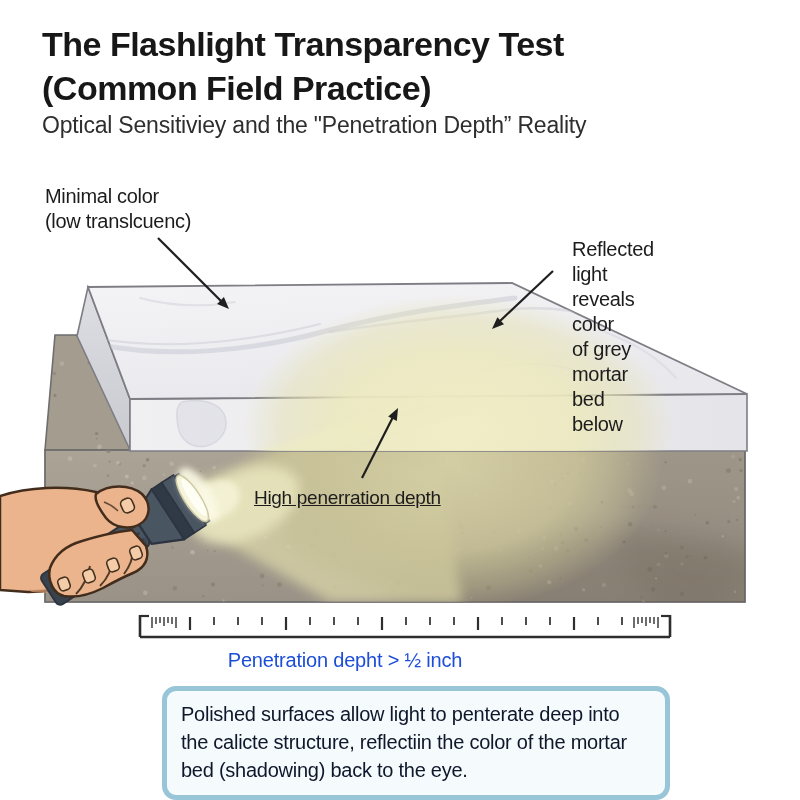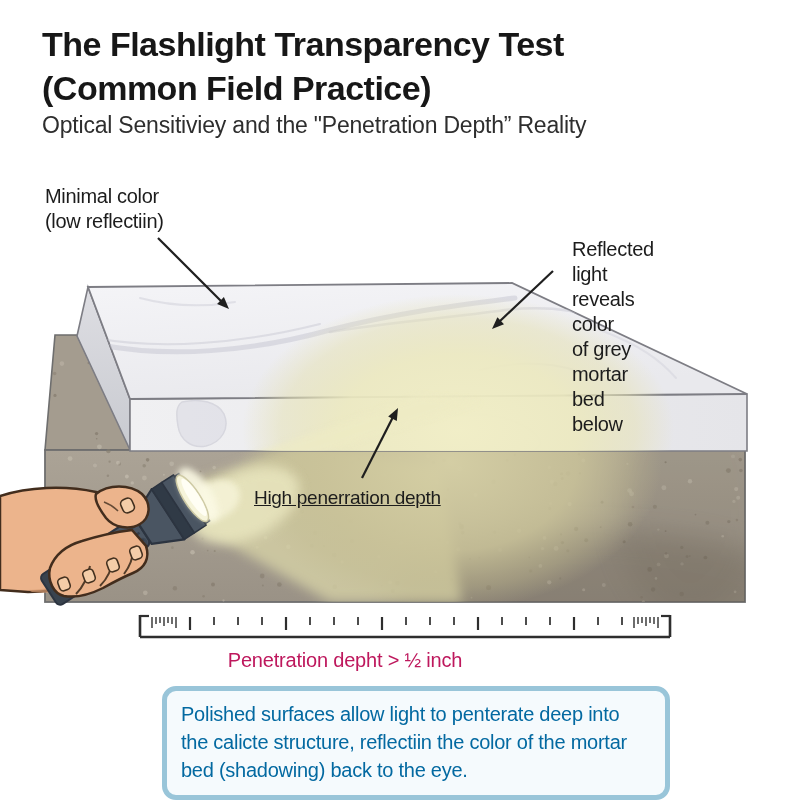--- a/index.html
+++ b/index.html
@@ -6,23 +6,23 @@
     font-family:"Liberation Sans", sans-serif;color:#1d1d1d;}
   .stage{position:relative;width:656px;height:800px;border-radius:26px;}
   svg{position:absolute;left:0;top:0;}
   .abs{position:absolute;}
   .title{left:42px;top:22px;font-size:34px;font-weight:700;line-height:44px;letter-spacing:-0.5px;color:#171717;}
   .subtitle{left:42px;top:112px;font-size:23px;font-weight:400;color:#2e2e2e;letter-spacing:-0.2px;}
   .ann{font-size:20px;line-height:25px;letter-spacing:-0.3px;color:#1c1c1c;}
   .ann-minimal{left:45px;top:184px;}
   .ann-reflected{left:572px;top:237px;}
   .ann-highpen{left:254px;top:485px;font-size:19px;text-decoration:underline;}
-  .ruler-caption{left:195px;top:649px;width:300px;text-align:center;font-size:20px;color:#be185d;letter-spacing:-0.2px;}
+  .ruler-caption{left:195px;top:649px;width:300px;text-align:center;font-size:20px;color:#1d4ed8;letter-spacing:-0.2px;}
   .caption-box{left:162px;top:686px;width:470px;border:5px solid #99c5d9;background:#f5fafd;
-    border-radius:14px;padding:9px 14px 11px 14px;font-size:20px;line-height:28px;letter-spacing:-0.25px;color:#0369a1;}
+    border-radius:14px;padding:9px 14px 11px 14px;font-size:20px;line-height:28px;letter-spacing:-0.25px;color:#0f172a;}
 </style>
 </head>
 <body>
 
 <div class="stage">
 
   <svg id="diagram" width="800" height="800" viewBox="0 0 800 800">
     <defs>
       <clipPath id="clipMortar">
         <polygon points="55,335 77,335 130,448 130,450 45,450"></polygon>
@@ -421,21 +421,21 @@
   </svg>
 
   <div class="abs title">
     <div>The Flashlight Transparency Test</div>
     <div>(Common Field Practice)</div>
   </div>
   <div class="abs subtitle">Optical Sensitiviey and the "Penetration Depth” Reality</div>
 
   <div class="abs ann ann-minimal">
     <div>Minimal color</div>
-    <div>(low reflectiin)</div>
+    <div>(low translcuenc)</div>
   </div>
 
   <div class="abs ann ann-reflected">
     <div>Reflected light reveals color</div>
     <div>of grey mortar bed below</div>
   </div>
 
   <div class="abs ann ann-highpen">High penerration depth</div>
 
   <div class="abs ruler-caption">Penetration depht &gt; ½ inch</div>

